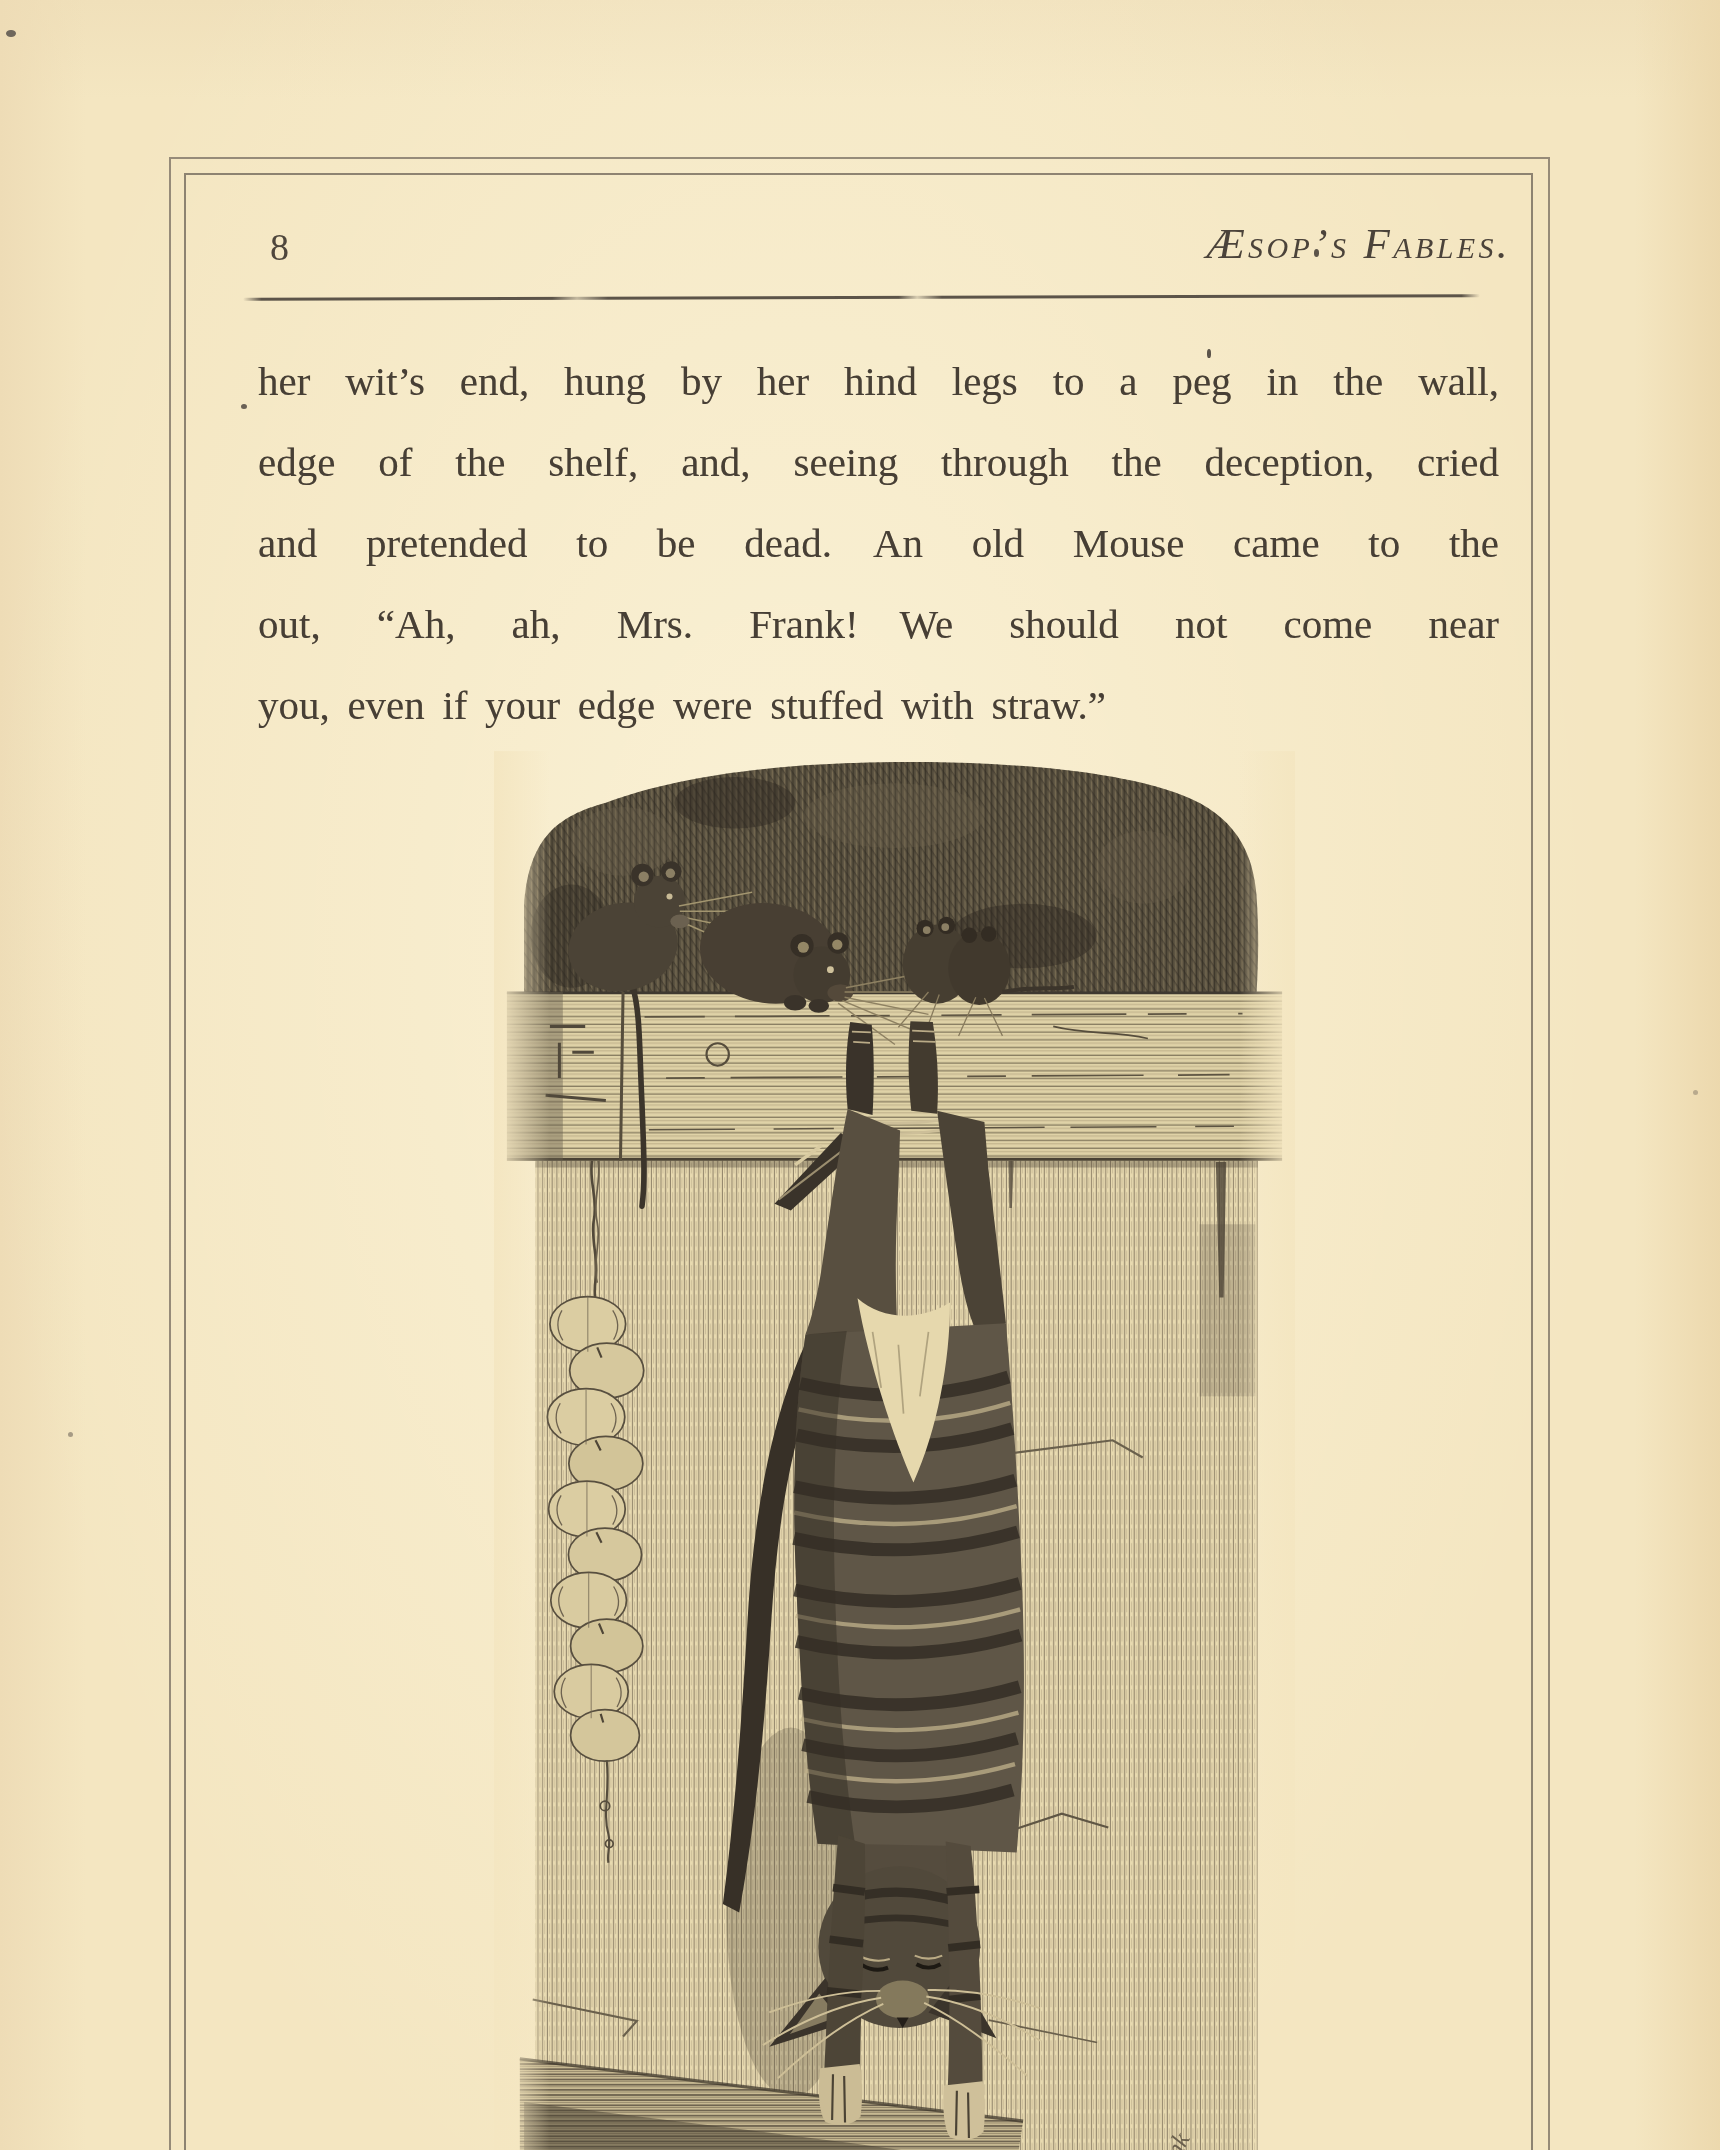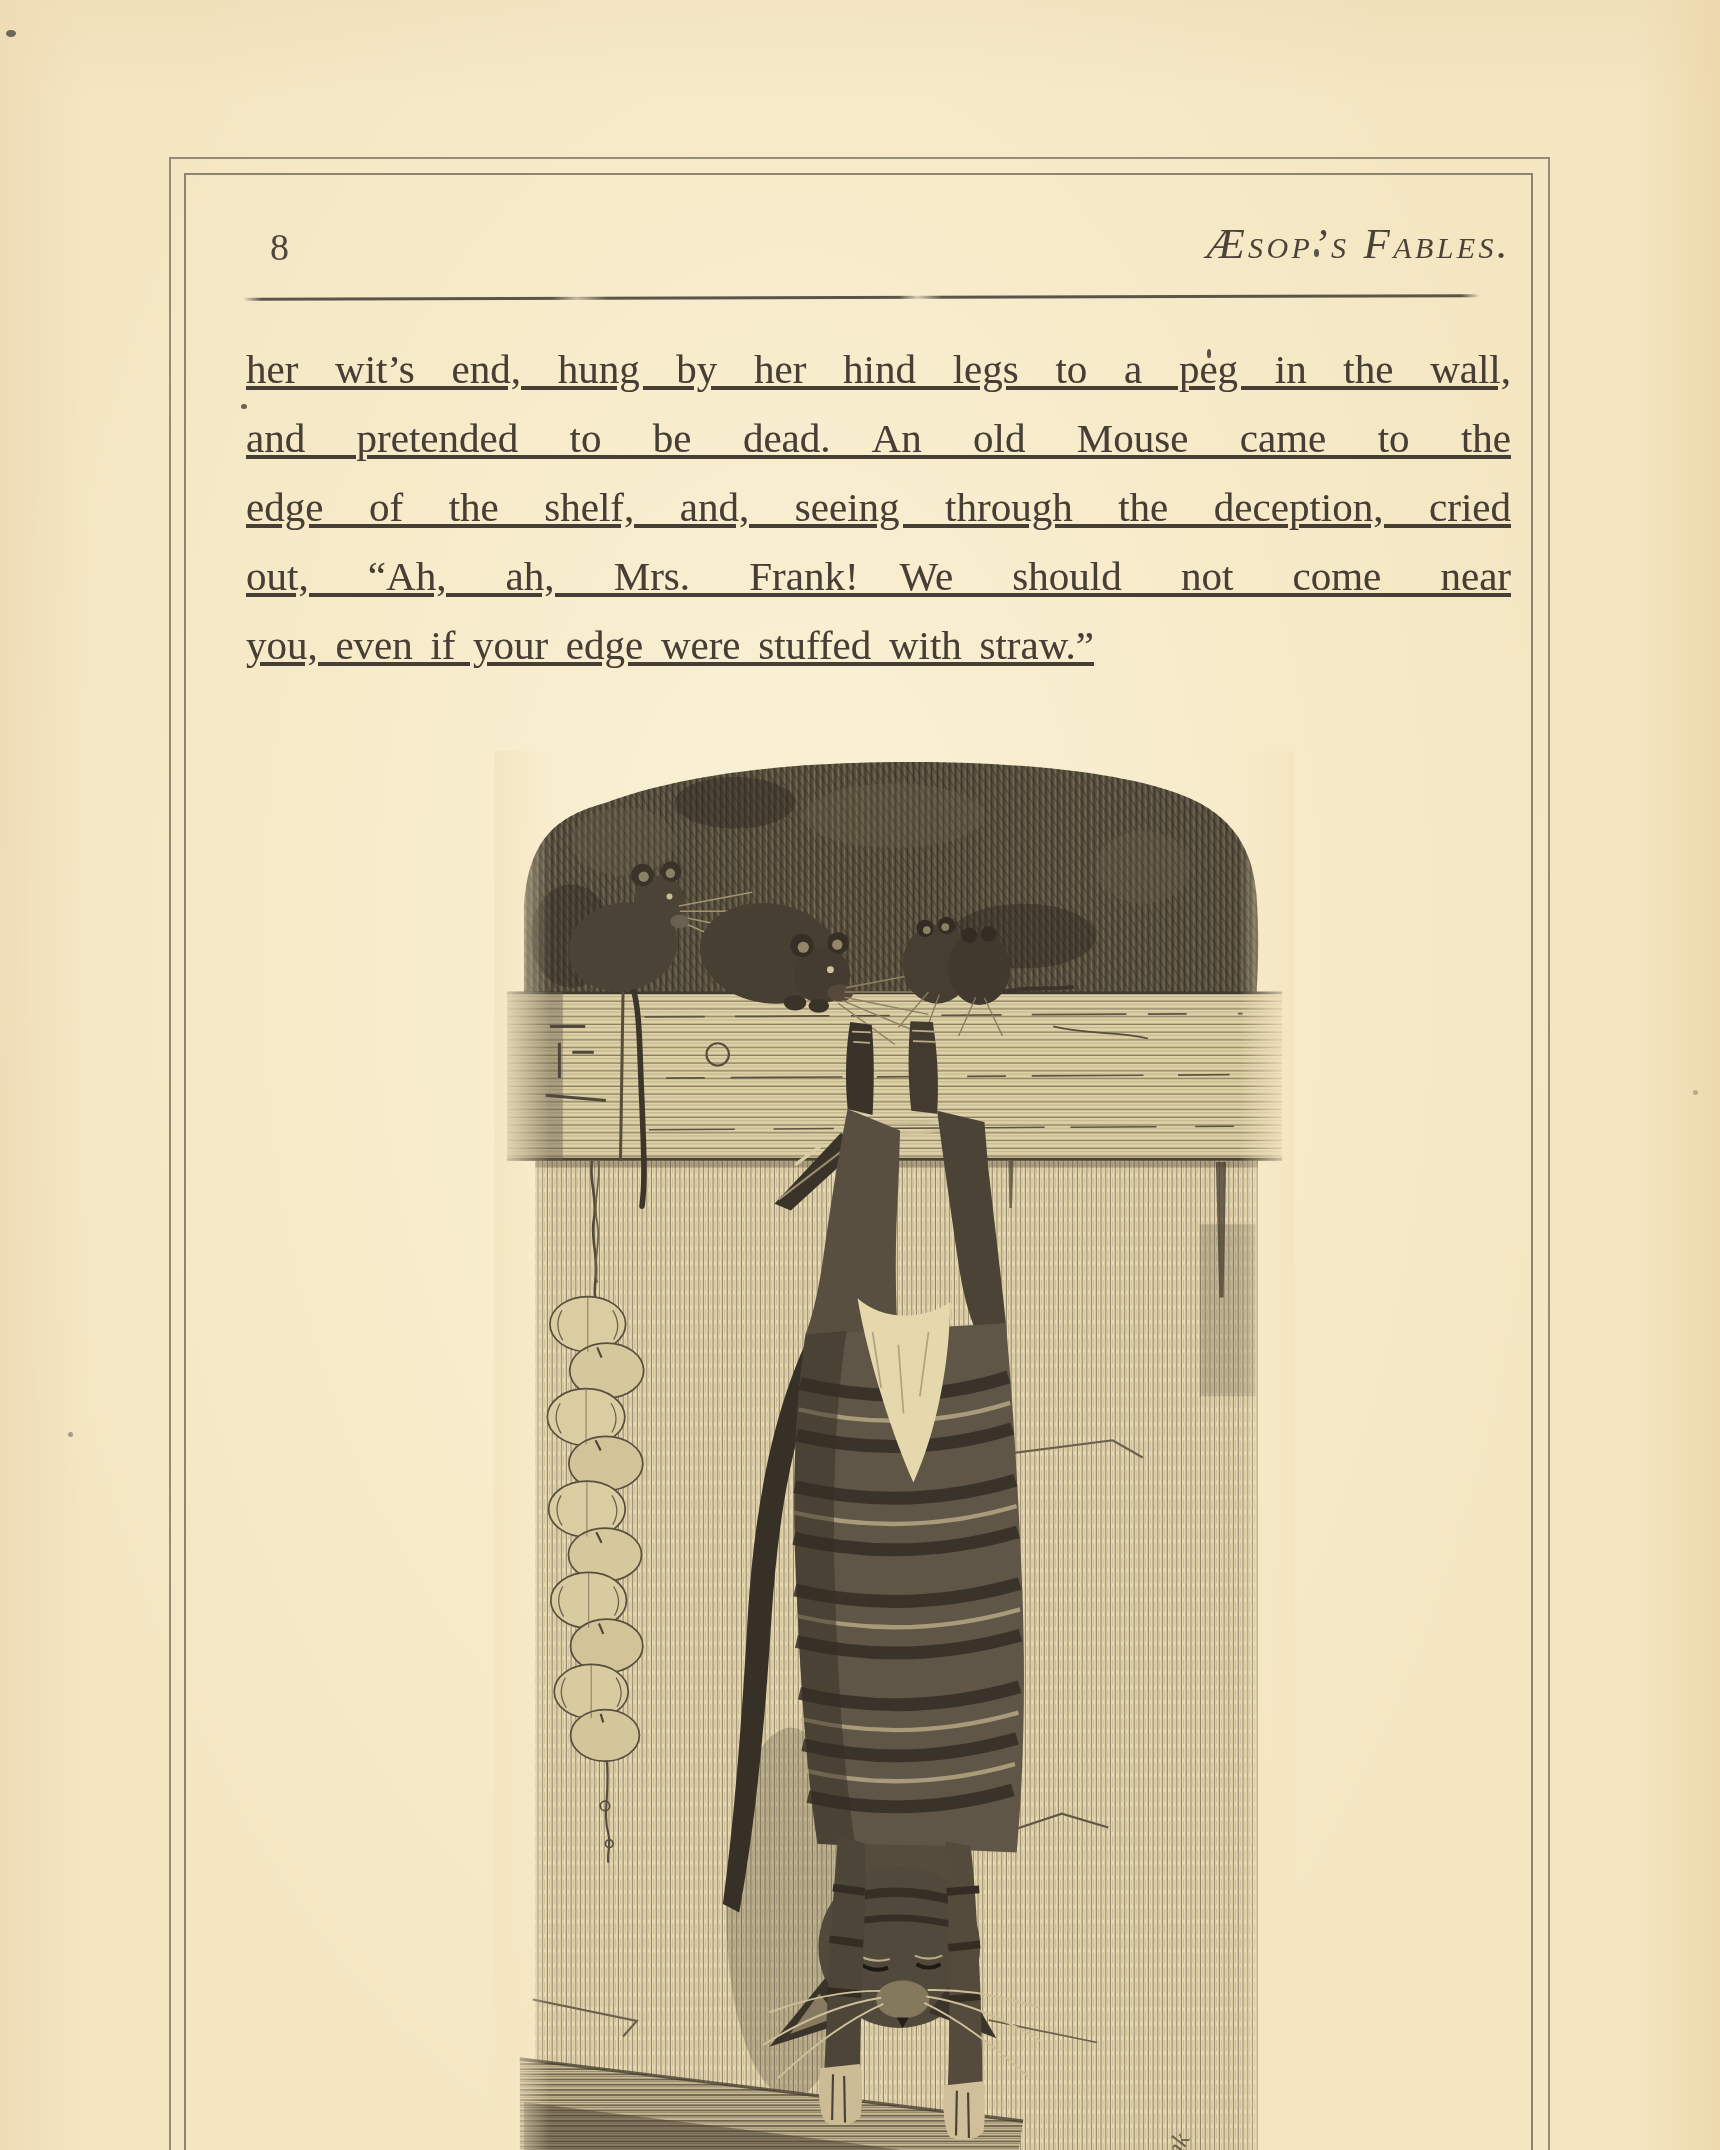--- a/index.html
+++ b/index.html
@@ -40,43 +40,43 @@
     background:linear-gradient(90deg,
       #5c544900 0%, #5c5449 1.5%, #5c5449 25%, #5c544955 27%, #5c5449 29.5%,
       #5c5449 53%, #5c544933 54.5%, #5c5449 56.5%, #5c5449 98.5%, #5c544900 100%);
   }
   .body-text{
     position:absolute;left:246px;top:335px;width:1265px;
     font-size:41px;line-height:69px;color:#473f35;
     word-spacing:0.18em;
     text-shadow:0 0 0.4px rgba(71,63,53,.35);
   }
-  .body-text p{margin:0;text-align:justify;text-align-last:justify;text-decoration:underline;}
+  .body-text p{margin:12px;text-align:justify;text-align-last:justify;}
   .body-text p.last{text-align-last:left;}
   .illustration{
     position:absolute;left:494px;top:751px;width:801px;height:1468px;
   }
   .speck{position:absolute;}
 </style>
 </head>
 <body>
 
 <div class="paper"></div>
 
 <div class="frame-outer"></div>
 <div class="frame-inner"></div>
 
 <div class="page-number">8</div>
 <div class="running-head">Æsop’s Fables.</div>
 <div class="header-rule"></div>
 
 <div class="body-text">
   <p>her wit’s end, hung by her hind legs to a peg in the wall,</p>
+  <p>edge of the shelf, and, seeing through the deception, cried</p>
   <p>and pretended to be dead. An old Mouse came to the</p>
-  <p>edge of the shelf, and, seeing through the deception, cried</p>
   <p>out, “Ah, ah, Mrs. Frank! We should not come near</p>
   <p class="last">you, even if your edge were stuffed with straw.”</p>
 </div>
 
 <svg class="illustration" role="img" viewBox="0 0 1862 3412" xmlns="http://www.w3.org/2000/svg" aria-label="Wood engraving: a tabby cat hangs upside down by her hind legs from a peg in the wall, pretending to be dead, while three mice peer down from a wooden shelf above; a string of onions hangs beside her.">
   <defs>
     <pattern id="phatchDark" width="14" height="14" patternUnits="userSpaceOnUse">
       <rect width="14" height="14" fill="#595140"></rect>
       <line x1="3" y1="0" x2="3" y2="14" stroke="#776b52" stroke-width="3"></line>
       <line x1="9" y1="0" x2="9" y2="14" stroke="#3e382c" stroke-width="3"></line>

